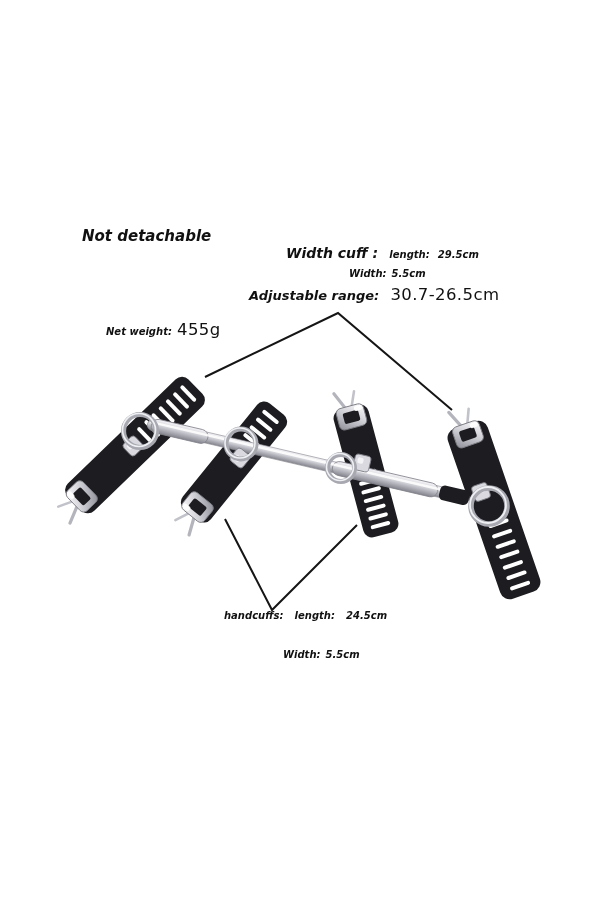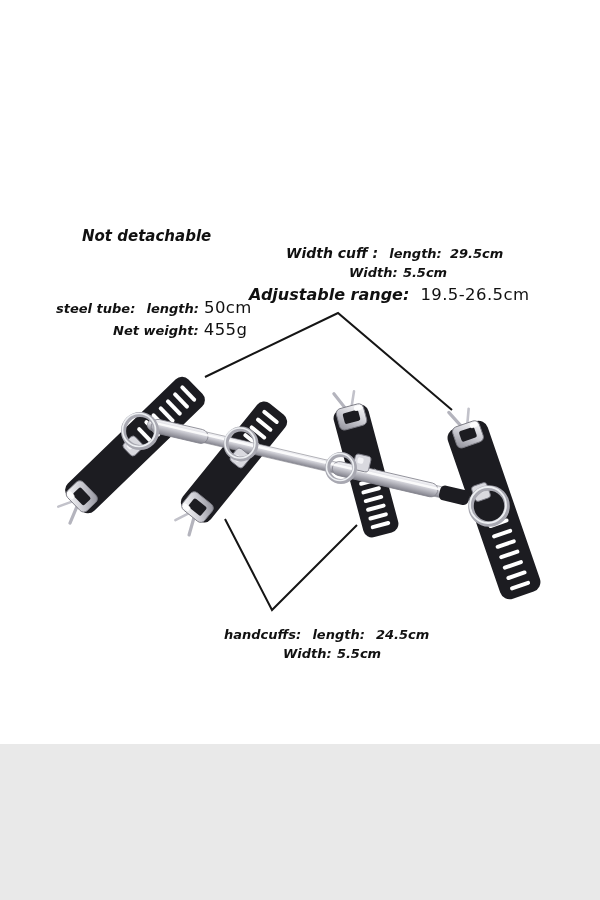--- a/index.html
+++ b/index.html
@@ -2,28 +2,28 @@
 <html style="--strap: #1c1c21; --metal-light: #f2f2f5; --metal-mid: #c6c6cd; --metal-dark: #84848d; --line: #151515; --text: #111111;"><head>
 <meta charset="utf-8">
 <style>
   :root{
     --bg:#ffffff; --strap:#1c1c21; --metal-light:#f2f2f5; --metal-mid:#c6c6cd;
     --metal-dark:#84848d; --line:#151515; --text:#111111;
   }
   html,body{margin:0;padding:0;}
   body{background:#e9e9e9;font-family:"DejaVu Sans",sans-serif;}
   #canvas{
-    position:relative;width:600px;height:744px;background:var(--bg);
+    position:relative;width:600px;height:900px;background:var(--bg);
     overflow:hidden;margin:0 auto;
   }
   #product-svg{position:absolute;left:0;top:0;}
   .label{position:absolute;white-space:nowrap;line-height:1.15;color:var(--text);}
   .bi{font-style:italic;font-weight:700;}
-  .t15{font-size:15px;} .t14{font-size:14px;} .t13{font-size:16px;}
-  .t12{font-size:13px;}
+  .t15{font-size:15px;} .t14{font-size:14px;} .t13{font-size:13px;}
+  .t12{font-size:10px;}
   .num{font-style:normal;font-weight:400;font-size:16.5px;letter-spacing:.4px;}
   .gap6{margin-left:6px;} .gap10{margin-left:3px;}
 </style>
 </head>
 <body>
 
 <div id="canvas" style="background: rgb(255, 255, 255);">
 
   <svg id="product-svg" width="600" height="900" viewBox="0 0 600 900">
     <defs>
@@ -148,34 +148,29 @@
     <span class="bi t14">Width cuff :</span>
     <span class="bi t12 gap6">length:</span>
     <span class="bi t12 gap10">29.5cm</span>
   </div>
   <div class="label" style="left:349px;top:263px;">
     <span class="bi t12">Width:</span>
     <span class="bi t12">5.5cm</span>
   </div>
   <div class="label" style="left:249px;top:286px;">
     <span class="bi t13">Adjustable range:</span>
-    <span class="num gap6">19.5-26.5cm</span>
+    <span class="num gap6">30.7-26.5cm</span>
   </div>
 
-  <div class="label" style="left:56px;top:299px;">
-    <span class="bi t12">steel tube:</span>
-    <span class="bi t12 gap6">length:</span>
-    <span class="num">50cm</span>
-  </div>
-  <div class="label" style="left:113px;top:321px;">
+  <div class="label" style="left:106px;top:321px;">
     <span class="bi t12">Net weight:</span>
     <span class="num">455g</span>
   </div>
 
-  <div class="label" style="left:224px;top:625px;">
+  <div class="label" style="left:224px;top:605px;">
     <span class="bi t12">handcuffs:</span>
     <span class="bi t12 gap6">length:</span>
     <span class="bi t12 gap6">24.5cm</span>
   </div>
   <div class="label" style="left:283px;top:644px;">
     <span class="bi t12">Width:</span>
     <span class="bi t12">5.5cm</span>
   </div>
 
 </div>

